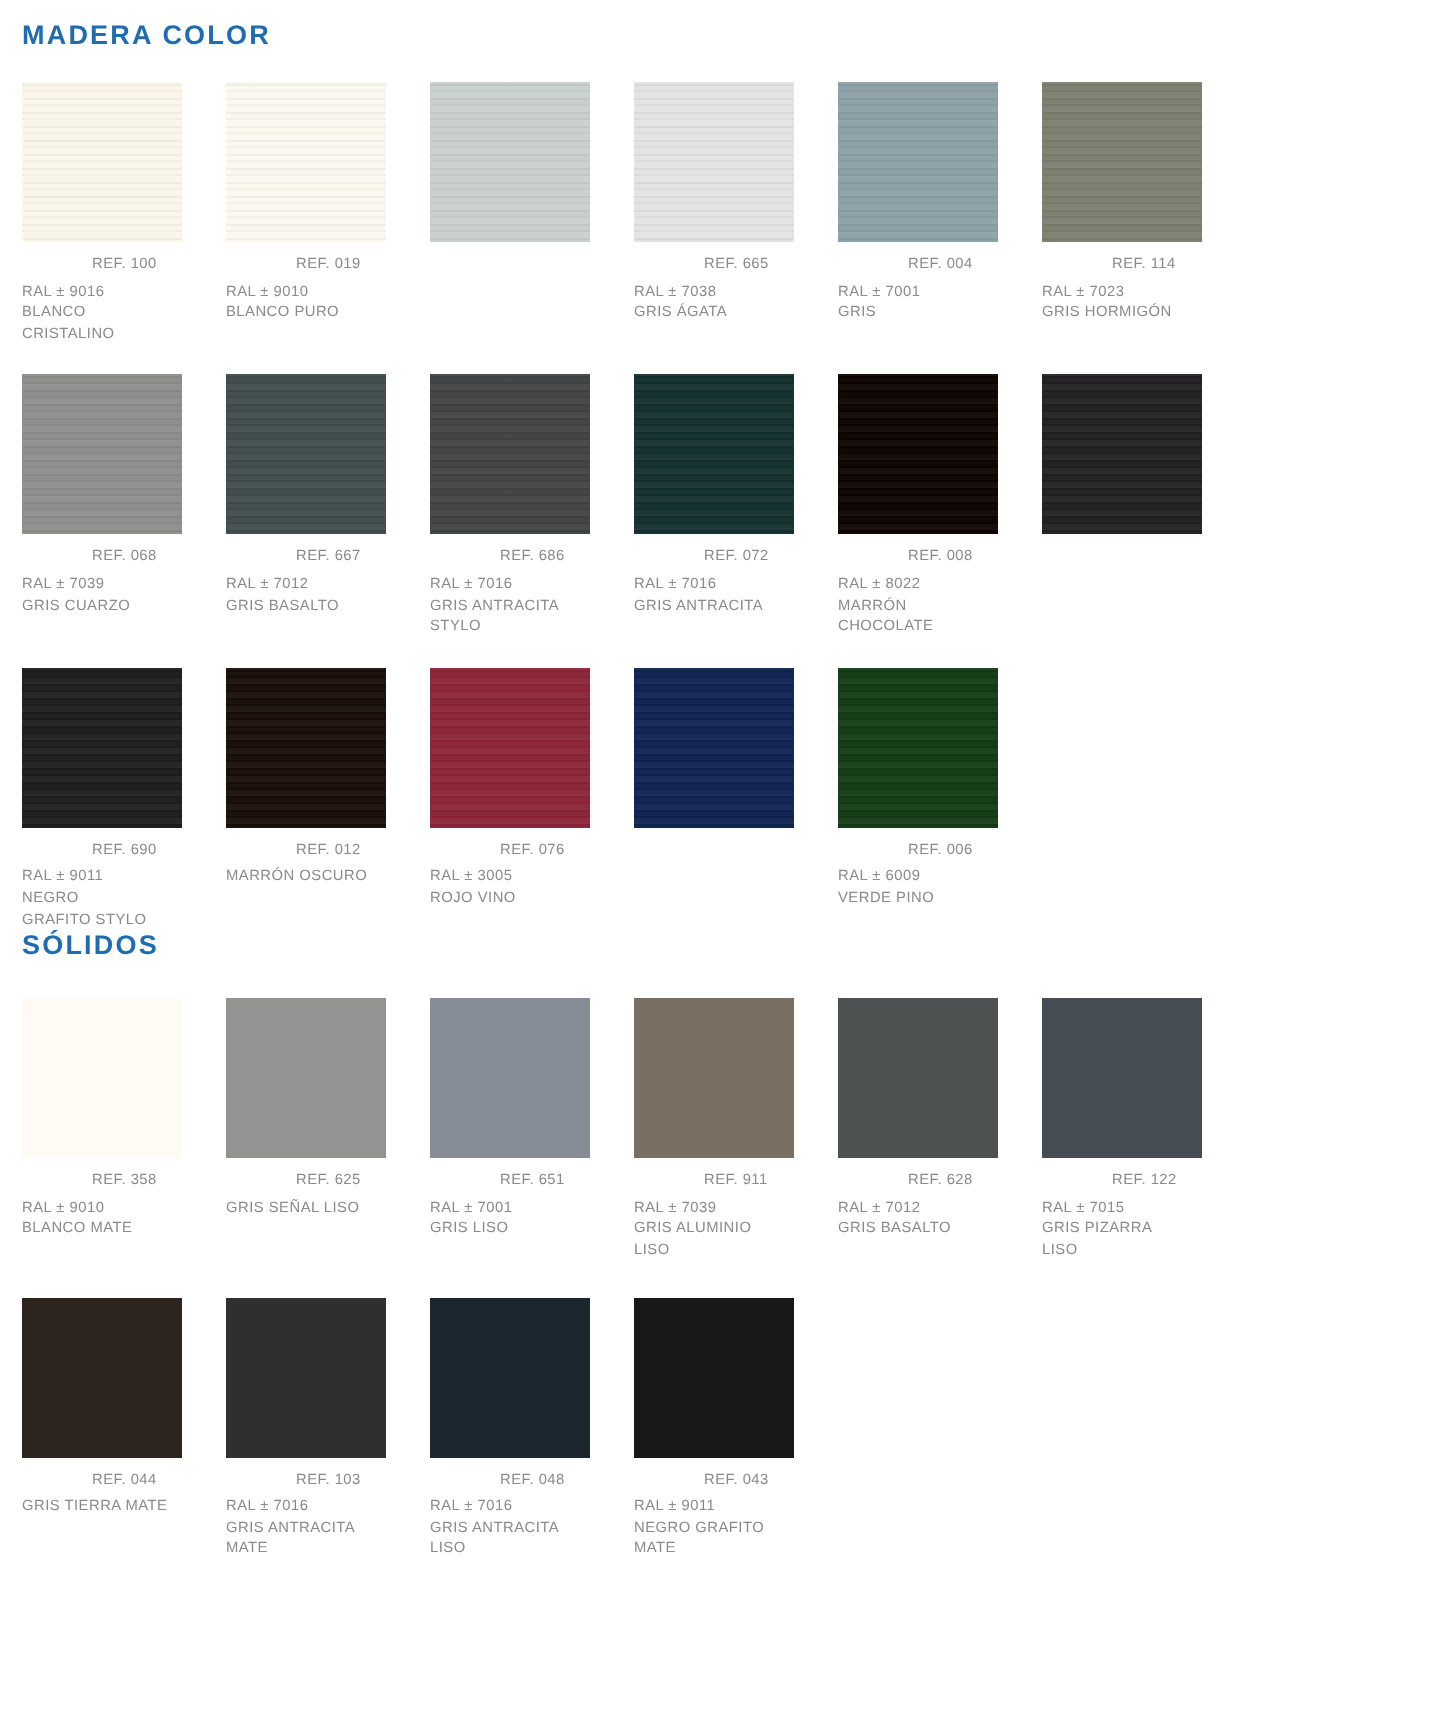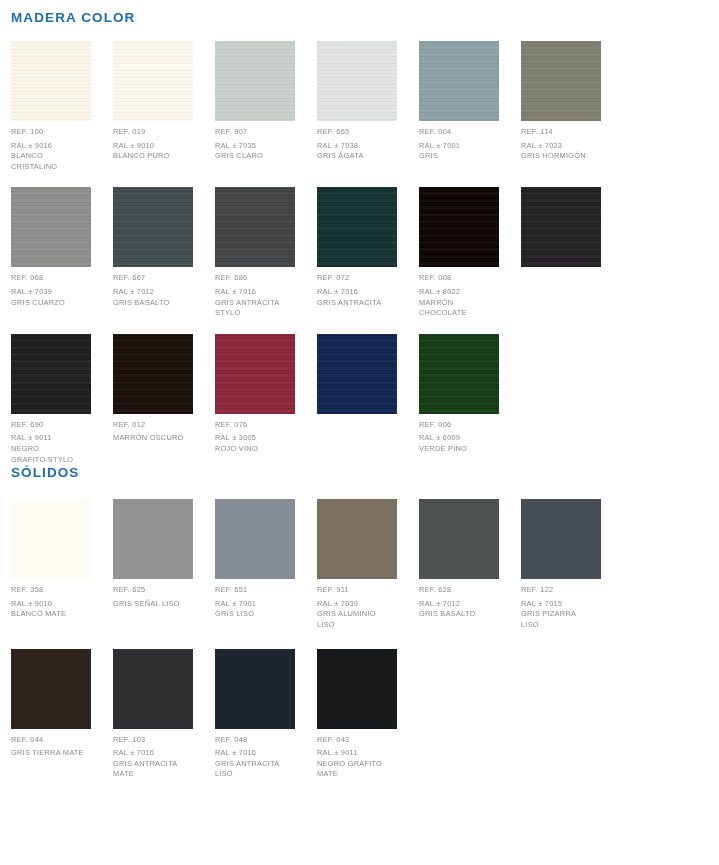--- a/index.html
+++ b/index.html
@@ -79,21 +79,21 @@
   }
   .swatch-caption {
     margin-top: 6px;
     color: #8a8a8a;
     font-size: 7.4px;
     line-height: 10.6px;
     letter-spacing: 0.25px;
     text-transform: uppercase;
   }
   .cap-line { display: block; white-space: pre-line; }
-  .cap-ref { margin-bottom: 3px; }
+  .cap-ref { margin-bottom: 3px; margin-left: 35px; }
 </style>
 </head>
 <body>
 
 <div class="page">
 
   <div class="section" id="section-madera">
     <h2 class="section-title">MADERA COLOR</h2>
     <div class="grid first-grid">
         <div class="swatch-cell">
@@ -107,25 +107,20 @@
         <div class="swatch-cell">
           <div class="swatch-chip wood" style="background-color: rgb(251, 248, 238);"></div>
           <div class="swatch-caption">
             <span class="cap-line cap-ref">REF. 019</span>
             <span class="cap-line">RAL ± 9010</span>
             <span class="cap-line">BLANCO PURO</span>
           </div>
         </div>
         <div class="swatch-cell">
           <div class="swatch-chip wood" style="background-color: rgb(201, 208, 203);"></div>
-          <div class="swatch-caption">
-            <span class="cap-line cap-ref">REF. 907</span>
-            <span class="cap-line">RAL ± 7035</span>
-            <span class="cap-line">GRIS CLARO</span>
-          </div>
         </div>
         <div class="swatch-cell">
           <div class="swatch-chip wood" style="background-color: rgb(226, 227, 227);"></div>
           <div class="swatch-caption">
             <span class="cap-line cap-ref">REF. 665</span>
             <span class="cap-line">RAL ± 7038</span>
             <span class="cap-line">GRIS ÁGATA</span>
           </div>
         </div>
         <div class="swatch-cell">

